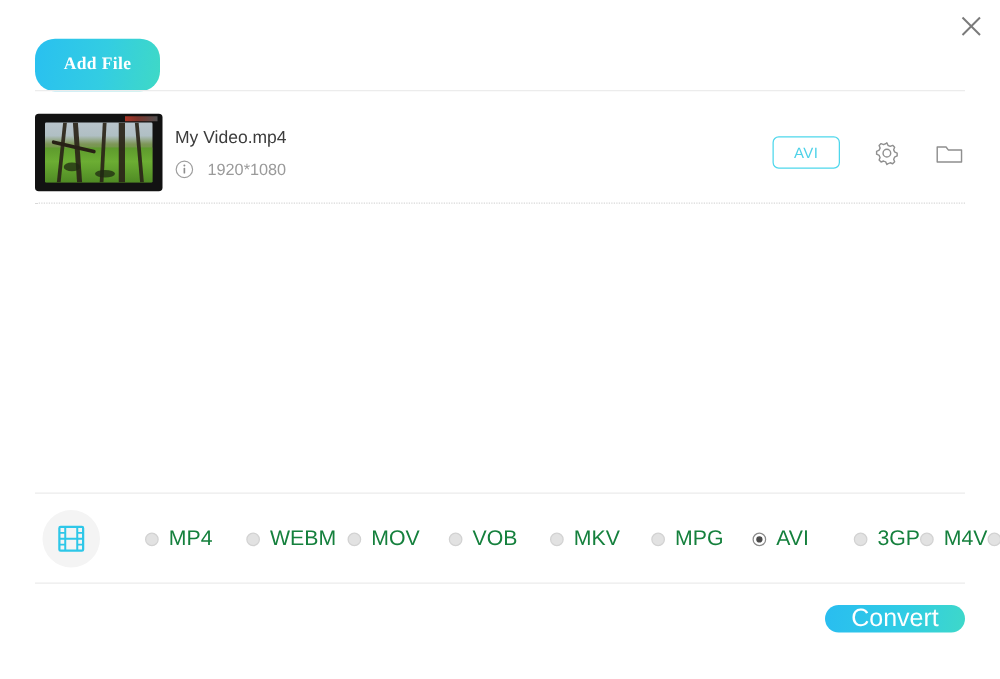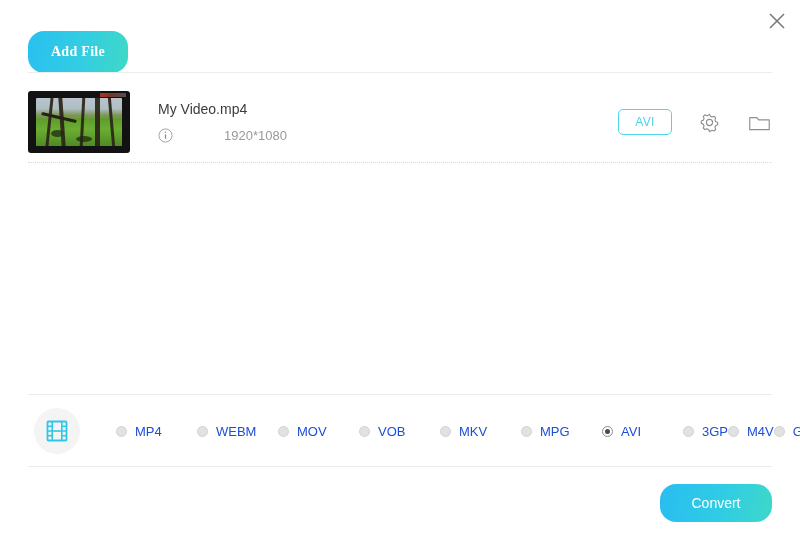--- a/index.html
+++ b/index.html
@@ -144,34 +144,33 @@
     position: absolute;
     top: 2px;
     right: 4px;
     width: 26px;
     height: 4px;
     background: linear-gradient(90deg, #c83b2a 0%, #8d3b30 40%, #5c5c5c 100%);
     opacity: .85;
   }
 
   .file-meta {
-    margin-left: 28px;
+    margin-left: 10px;
     flex: 1 1 auto;
     min-width: 0;
   }
   .file-name {
     font-size: 14px;
     color: #3c3c3c;
     margin-bottom: 11px;
     white-space: nowrap;
   }
   .file-sub {
     display: flex;
     align-items: center;
-    gap: 40px;
   }
   .info-icon {
     width: 15px;
     height: 15px;
     flex: 0 0 auto;
     margin-right: 11px;
   }
   .file-res {
     font-size: 13px;
     color: #9a9a9a;
@@ -263,46 +262,46 @@
     position: absolute;
     left: 50%;
     top: 50%;
     width: 5px;
     height: 5px;
     margin: -2.5px 0 0 -2.5px;
     border-radius: 50%;
     background: #4a4a4a;
   }
   .radio-label {
-    font-size: 13px;
-    color: #1d4ed8;
+    font-size: 17px;
+    color: #15803d;
     white-space: nowrap;
   }
 
   .vdivider {
     width: 1px;
     align-self: stretch;
     background: #e6e6e6;
     margin: 6px 0 6px 14px;
   }
 
   
   .convert-wrap {
     position: absolute;
     top: 484px;
     right: 28px;
   }
   .convert-btn {
     width: 112px;
-    height: 38px;
+    height: 22px;
     border-radius: 16px;
     border: none;
     background: linear-gradient(100deg, #29bdf0 0%, #30cce5 55%, #3ed8c9 100%);
     color: #ffffff;
-    font-size: 14px;
+    font-size: 20px;
     cursor: pointer;
     display: flex;
     align-items: center;
     justify-content: center;
   }
 </style>
 </head>
 <body>
 
 <div class="close-btn">

